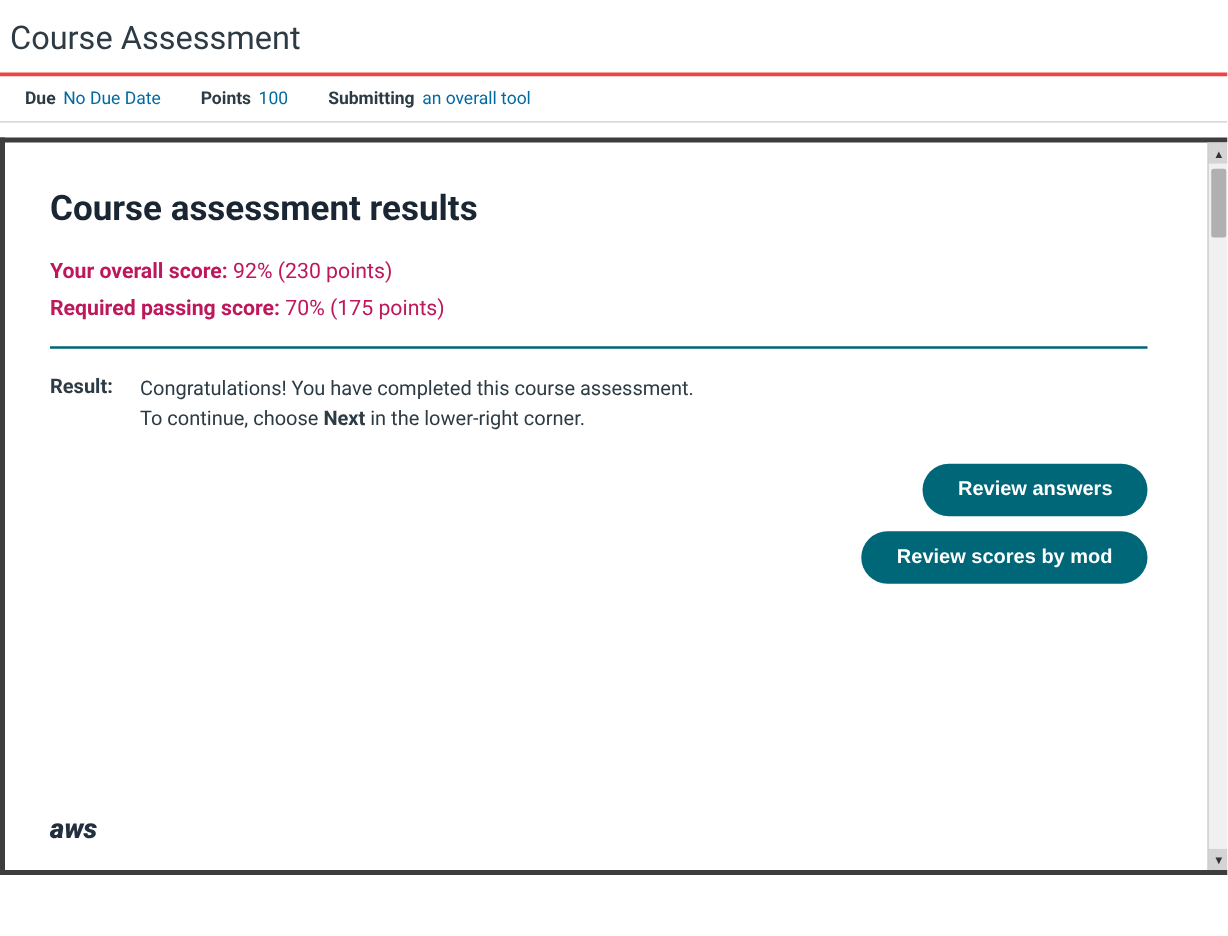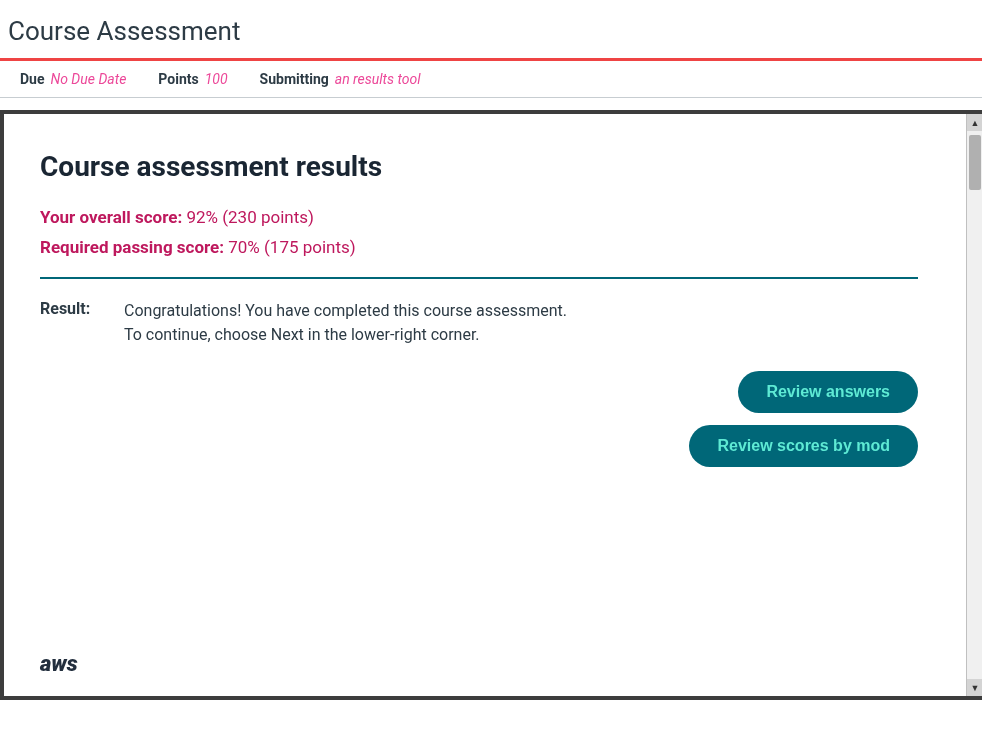--- a/index.html
+++ b/index.html
@@ -42,23 +42,22 @@
       align-items: center;
       gap: 6px;
     }
 
     .meta-label {
       font-weight: 700;
       color: #2d3b45;
     }
 
     .meta-value {
-      color: #ec4899;
+      color: #0369a1;
       font-weight: 400;
-      font-style: italic;
     }
 
     .content-frame-wrapper {
       margin: 12px 0 0 0;
       border: 4px solid #3d3d3d;
       border-right: none;
       background: #ffffff;
       position: relative;
       height: 590px;
       overflow: hidden;
@@ -89,53 +88,53 @@
 
     .divider-teal {
       border: none;
       border-top: 2px solid #006778;
       margin: 20px 0;
     }
 
     .result-row {
       display: flex;
       align-items: flex-start;
-      gap: 24px;
+      gap: 12px;
       margin-bottom: 24px;
     }
 
     .result-label {
       font-size: 16px;
       font-weight: 700;
       color: #2d3b45;
       white-space: nowrap;
       min-width: 60px;
     }
 
     .result-text {
       font-size: 16px;
       color: #2d3b45;
       line-height: 1.5;
     }
 
     .result-text strong {
-      font-weight: 400;
+      font-weight: 700;
     }
 
     .buttons-row {
       display: flex;
       flex-direction: column;
       align-items: flex-end;
       gap: 12px;
       margin-top: 8px;
     }
 
     .btn-teal {
       background: #006778;
-      color: #5eead4;
+      color: #ffffff;
       border: none;
       border-radius: 24px;
       padding: 12px 28px;
       font-size: 16px;
       font-weight: 700;
       cursor: pointer;
       white-space: nowrap;
     }
 
     .aws-logo-bar {
@@ -218,21 +217,21 @@
     <div class="meta-item">
       <span class="meta-label">Due</span>
       <span class="meta-value">No Due Date</span>
     </div>
     <div class="meta-item">
       <span class="meta-label">Points</span>
       <span class="meta-value">100</span>
     </div>
     <div class="meta-item">
       <span class="meta-label">Submitting</span>
-      <span class="meta-value">an results tool</span>
+      <span class="meta-value">an overall tool</span>
     </div>
   </div>
 
   <div class="content-frame-wrapper">
     <div class="frame-inner">
       <div class="frame-content">
         <div class="content-area">
 
           <h2 class="results-title">Course assessment results</h2>
 

